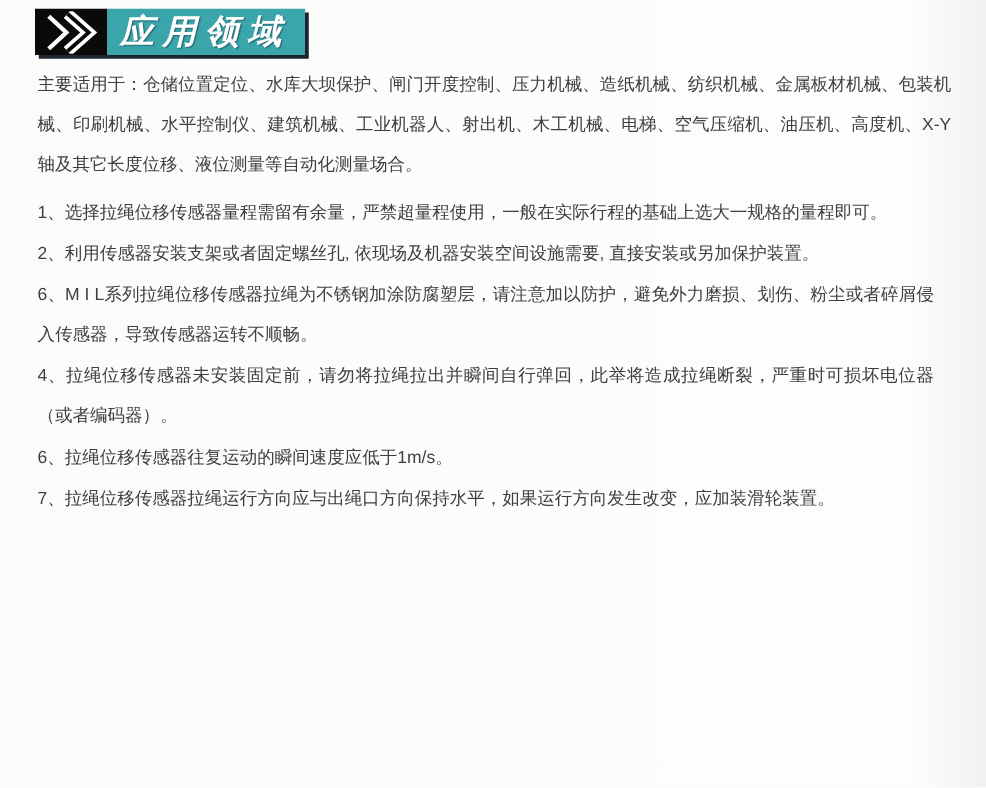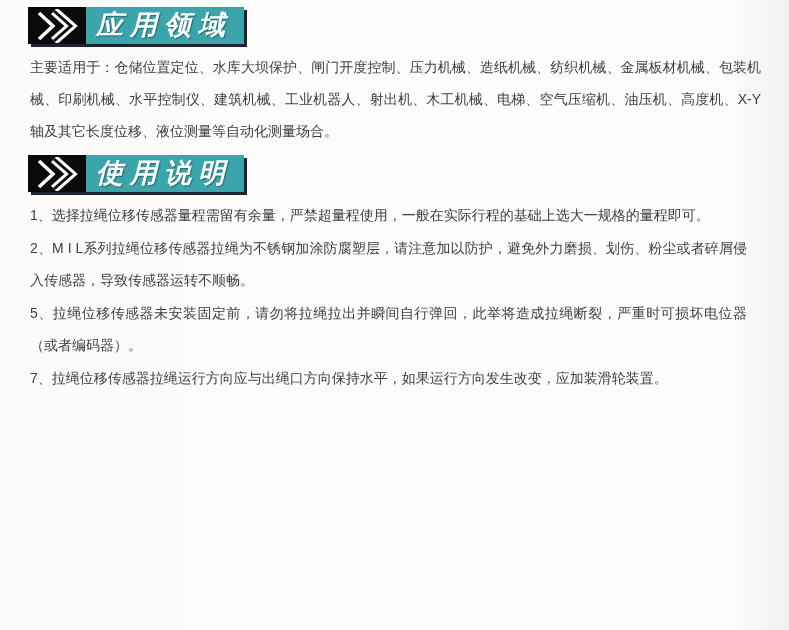--- a/index.html
+++ b/index.html
@@ -75,31 +75,23 @@
         <polyline points="22,2 39,17 22,32" fill="none" stroke="#ffffff" stroke-width="9"></polyline>
         <polyline points="22,2 39,17 22,32" fill="none" stroke="#0a0a0a" stroke-width="3"></polyline>
       </svg>
     </span>
     <span class="title-box">应用领域</span>
   </div>
 
   <p class="body-text app-paragraph">主要适用于：仓储位置定位、水库大坝保护、闸门开度控制、压力机械、造纸机械、纺织机械、金属板材机械、包装机械、印刷机械、水平控制仪、建筑机械、工业机器人、射出机、木工机械、电梯、空气压缩机、油压机、高度机、X-Y轴及其它长度位移、液位测量等自动化测量场合。</p>
 
   
-  <div class="section-header">
-    <span class="arrow-box">
-      <svg width="50" height="34" viewBox="0 0 50 34" aria-hidden="true">
-        <polyline points="7,4 21,17 7,30" fill="none" stroke="#ffffff" stroke-width="3.5"></polyline>
-        <polyline points="22,2 39,17 22,32" fill="none" stroke="#ffffff" stroke-width="9"></polyline>
-        <polyline points="22,2 39,17 22,32" fill="none" stroke="#0a0a0a" stroke-width="3"></polyline>
-      </svg>
-    </span>
-    <span class="title-box">使用说明</span>
-  </div>
 
   <div class="usage-list">
     <p class="body-text">1、选择拉绳位移传感器量程需留有余量，严禁超量程使用，一般在实际行程的基础上选大一规格的量程即可。</p>
-    <p class="body-text">2、M I L系列拉绳位移传感器拉绳为不锈钢加涂防腐塑层，请注意加以防护，避免外力磨损、划伤、粉尘或者碎屑侵入传感器，导致传感器运转不顺畅。</p>
-    <p class="body-text">5、拉绳位移传感器未安装固定前，请勿将拉绳拉出并瞬间自行弹回，此举将造成拉绳断裂，严重时可损坏电位器（或者编码器）。</p>
+    <p class="body-text">2、利用传感器安装支架或者固定螺丝孔, 依现场及机器安装空间设施需要, 直接安装或另加保护装置。</p>
+    <p class="body-text">6、M I L系列拉绳位移传感器拉绳为不锈钢加涂防腐塑层，请注意加以防护，避免外力磨损、划伤、粉尘或者碎屑侵入传感器，导致传感器运转不顺畅。</p>
+    <p class="body-text">4、拉绳位移传感器未安装固定前，请勿将拉绳拉出并瞬间自行弹回，此举将造成拉绳断裂，严重时可损坏电位器（或者编码器）。</p>
+    <p class="body-text">6、拉绳位移传感器往复运动的瞬间速度应低于1m/s。</p>
     <p class="body-text">7、拉绳位移传感器拉绳运行方向应与出绳口方向保持水平，如果运行方向发生改变，应加装滑轮装置。</p>
   </div>
 
 </div>
 
 </body></html>

